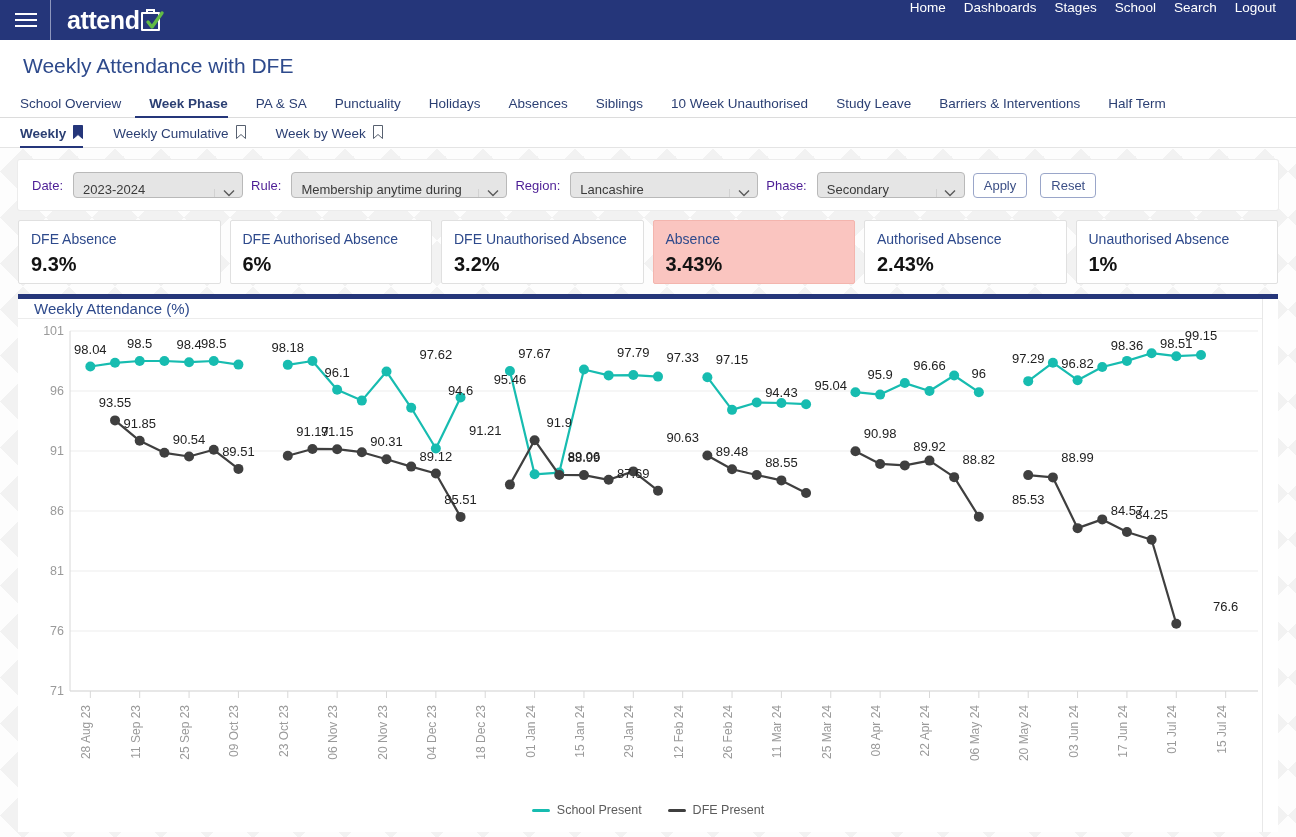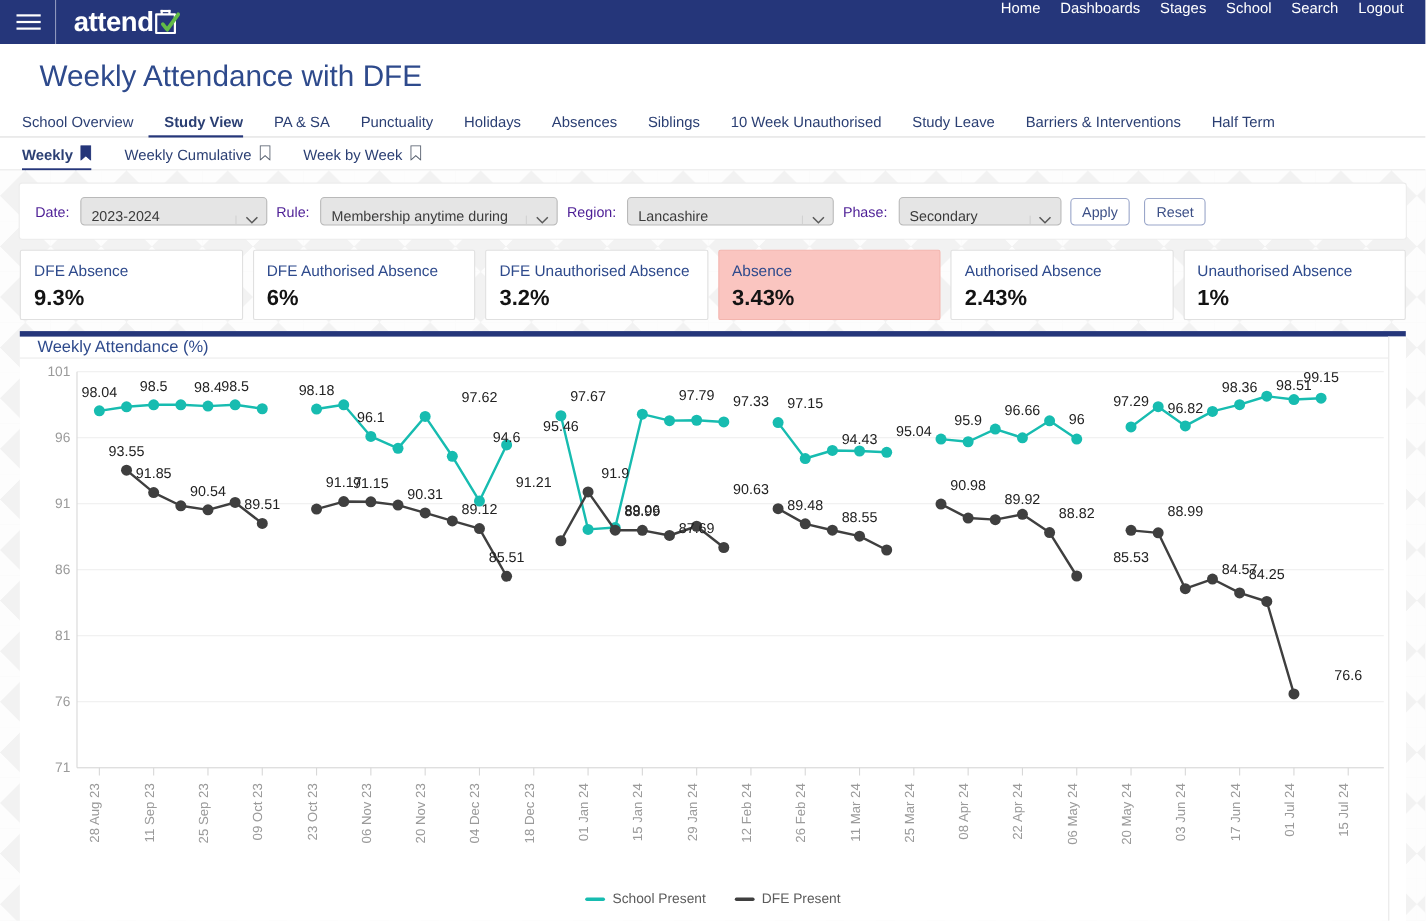--- a/index.html
+++ b/index.html
@@ -84,22 +84,22 @@
   .topnav a {
     color: #ffffff;
     font-size: 13.5px;
     text-decoration: none;
     white-space: nowrap;
   }
 
   
   .page-title {
     color: #2e4a8c;
-    font-size: 27px;
-    padding: 14px 0 12px 36px;
+    font-size: 21px;
+    padding: 14px 0 12px 23px;
     font-weight: normal;
   }
 
   
   .tabs-primary {
     display: flex;
     align-items: flex-end;
     gap: 0px;
     border-bottom: 1px solid #dcdcdc;
     padding-left: 20px;
@@ -336,21 +336,21 @@
     <a href="#">School</a>
     <a href="#">Search</a>
     <a href="#">Logout</a>
   </nav>
 </div>
 
 <div class="page-title">Weekly Attendance with DFE</div>
 
 <div class="tabs-primary">
   <div class="tab-p">School Overview</div>
-  <div class="tab-p active">Study View</div>
+  <div class="tab-p active">Week Phase</div>
   <div class="tab-p">PA &amp; SA</div>
   <div class="tab-p">Punctuality</div>
   <div class="tab-p">Holidays</div>
   <div class="tab-p">Absences</div>
   <div class="tab-p">Siblings</div>
   <div class="tab-p">10 Week Unauthorised</div>
   <div class="tab-p">Study Leave</div>
   <div class="tab-p">Barriers &amp; Interventions</div>
   <div class="tab-p">Half Term</div>
 </div>

